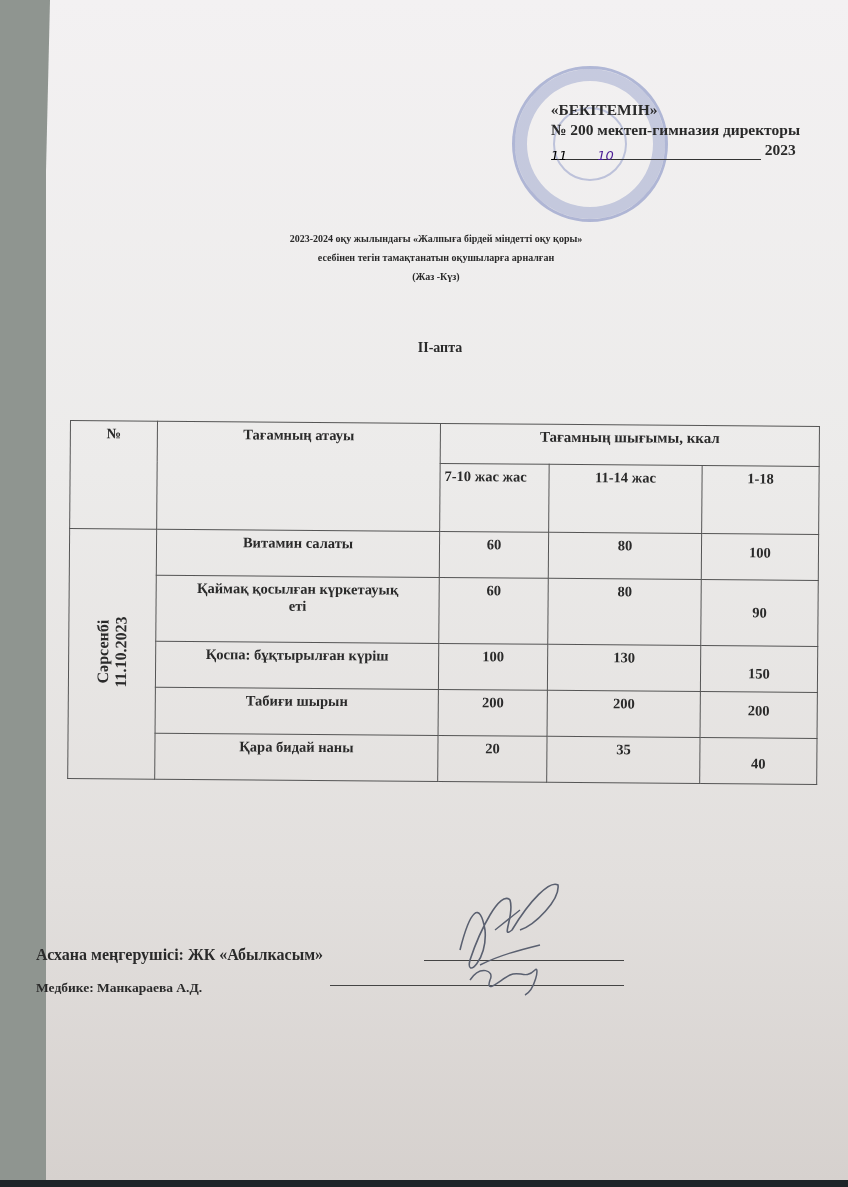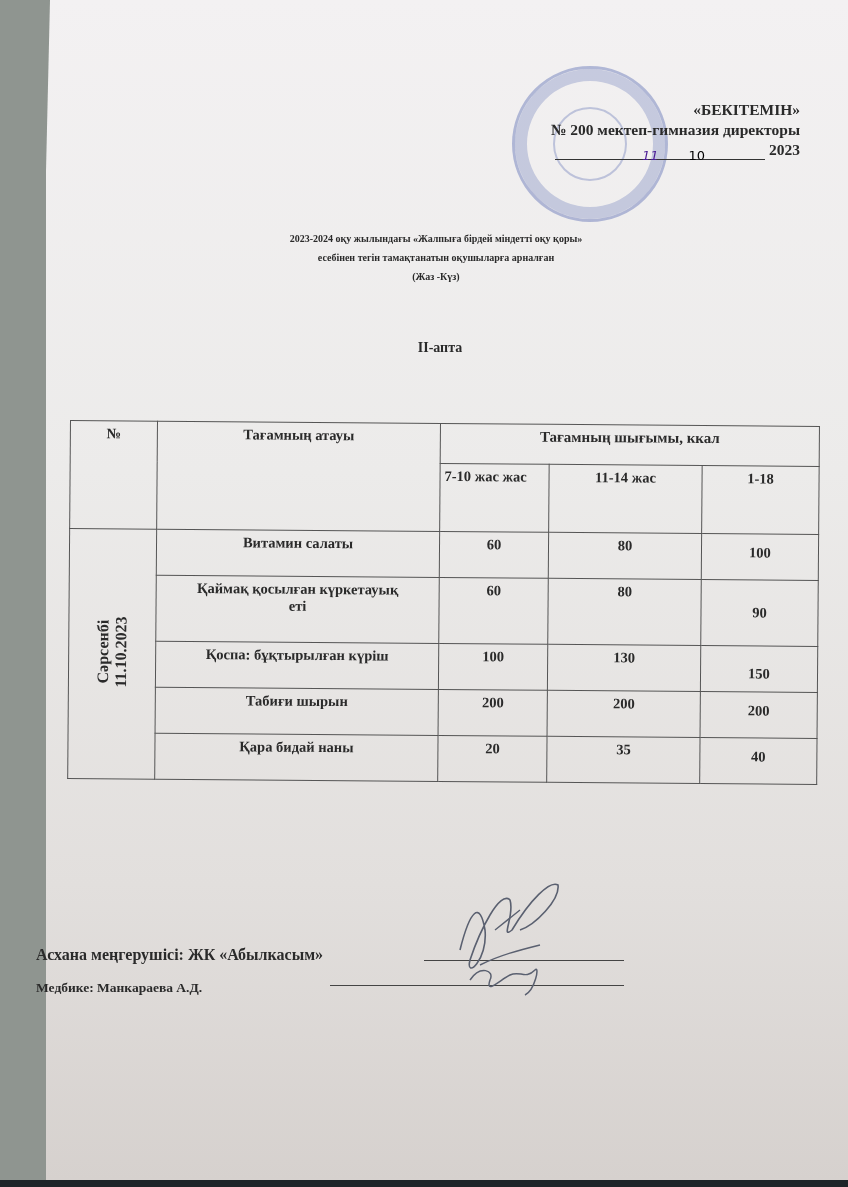--- a/index.html
+++ b/index.html
@@ -8,21 +8,21 @@
     background:#8f9590;
     font-family:"Liberation Serif", "DejaVu Serif", serif;
     color:#2a2a2a;
   }
   .paper {
     position:absolute; left:46px; top:0; width:802px; height:1180px;
     background:linear-gradient(180deg,#f3f1f2 0%,#ecebea 40%,#e2dfdd 75%,#d6d1ce 100%);
     clip-path:polygon(4px 0, 802px 0, 802px 1180px, 0 1180px, -10px 600px);
   }
   .bottom-strip { position:absolute; left:0; top:1180px; width:848px; height:7px; background:#1e2428; }
-  .approve { position:absolute; right:48px; top:100px; text-align:right; font-size:15.5px; font-weight:bold; line-height:20px; }
+  .approve { position:absolute; right:48px; top:100px; font-size:15.5px; font-weight:bold; line-height:20px; }
   .approve .sigline { display:inline-block; width:130px; border-bottom:1px solid #333; margin-right:6px; height:14px; vertical-align:bottom; }
   .approve .dateline { display:inline-block; width:210px; border-bottom:1px solid #333; margin-right:4px; height:14px; vertical-align:bottom; }
   .stamp {
     position:absolute; left:512px; top:66px; width:150px; height:150px; border-radius:50%;
     border:3px solid rgba(70,90,170,.45); box-shadow: inset 0 0 0 10px rgba(255,255,255,0), inset 0 0 0 12px rgba(70,90,170,.3);
     opacity:.85;
   }
   .stamp::after {
     content:""; position:absolute; left:38px; top:38px; width:70px; height:70px; border-radius:50%;
     border:2px solid rgba(70,90,170,.35);
@@ -53,21 +53,21 @@
 <div class="paper"></div>
 <div class="bottom-strip"></div>
 
 <div class="stamp"></div>
 
 <div class="approve">
   <div>«БЕКІТЕМІН»</div>
   <div>№ 200 мектеп-гимназия директоры</div>
   <div>
     <span class="dateline">
-      <span style="font-family:'DejaVu Sans',sans-serif;font-style:italic;font-weight:normal;color:#4c1d95;font-size:13px;margin-right:30px">11</span><span style="font-family:'DejaVu Sans',sans-serif;font-weight:normal;color:#000000;font-size:13px;margin-right:60px">10</span>
+      <span style="font-family:'DejaVu Sans',sans-serif;font-style:italic;font-weight:normal;color:#000000;font-size:13px;margin-right:30px">11</span><span style="font-family:'DejaVu Sans',sans-serif;font-style:italic;font-weight:normal;color:#4c1d95;font-size:13px;margin-right:60px">10</span>
     </span><span>2023</span>
   </div>
 </div>
 
 <div class="header-block">
   <div>2023-2024 оқу жылындағы  «Жалпыға бірдей міндетті оқу қоры»</div>
   <div>есебінен тегін тамақтанатын оқушыларға арналған</div>
   <div>(Жаз -Күз)</div>
 </div>
 
@@ -109,21 +109,21 @@
   <tr style="height:46px">
     <td>Табиғи шырын</td>
     <td>200</td>
     <td>200</td>
     <td style="padding-top:10px">200</td>
   </tr>
   <tr style="height:46px">
     <td>Қара бидай наны</td>
     <td>20</td>
     <td>35</td>
-    <td style="padding-top:10px">40</td>
+    <td style="padding-top:17px">40</td>
   </tr>
 </tbody>
   </table>
 
 <div class="footer">
   <div class="row1">Асхана меңгерушісі: ЖК «Абылкасым»</div>
   <div class="row2">Медбике:  Манкараева А.Д.</div>
 </div>
 <div class="line1"></div>
 <div class="line2"></div>

